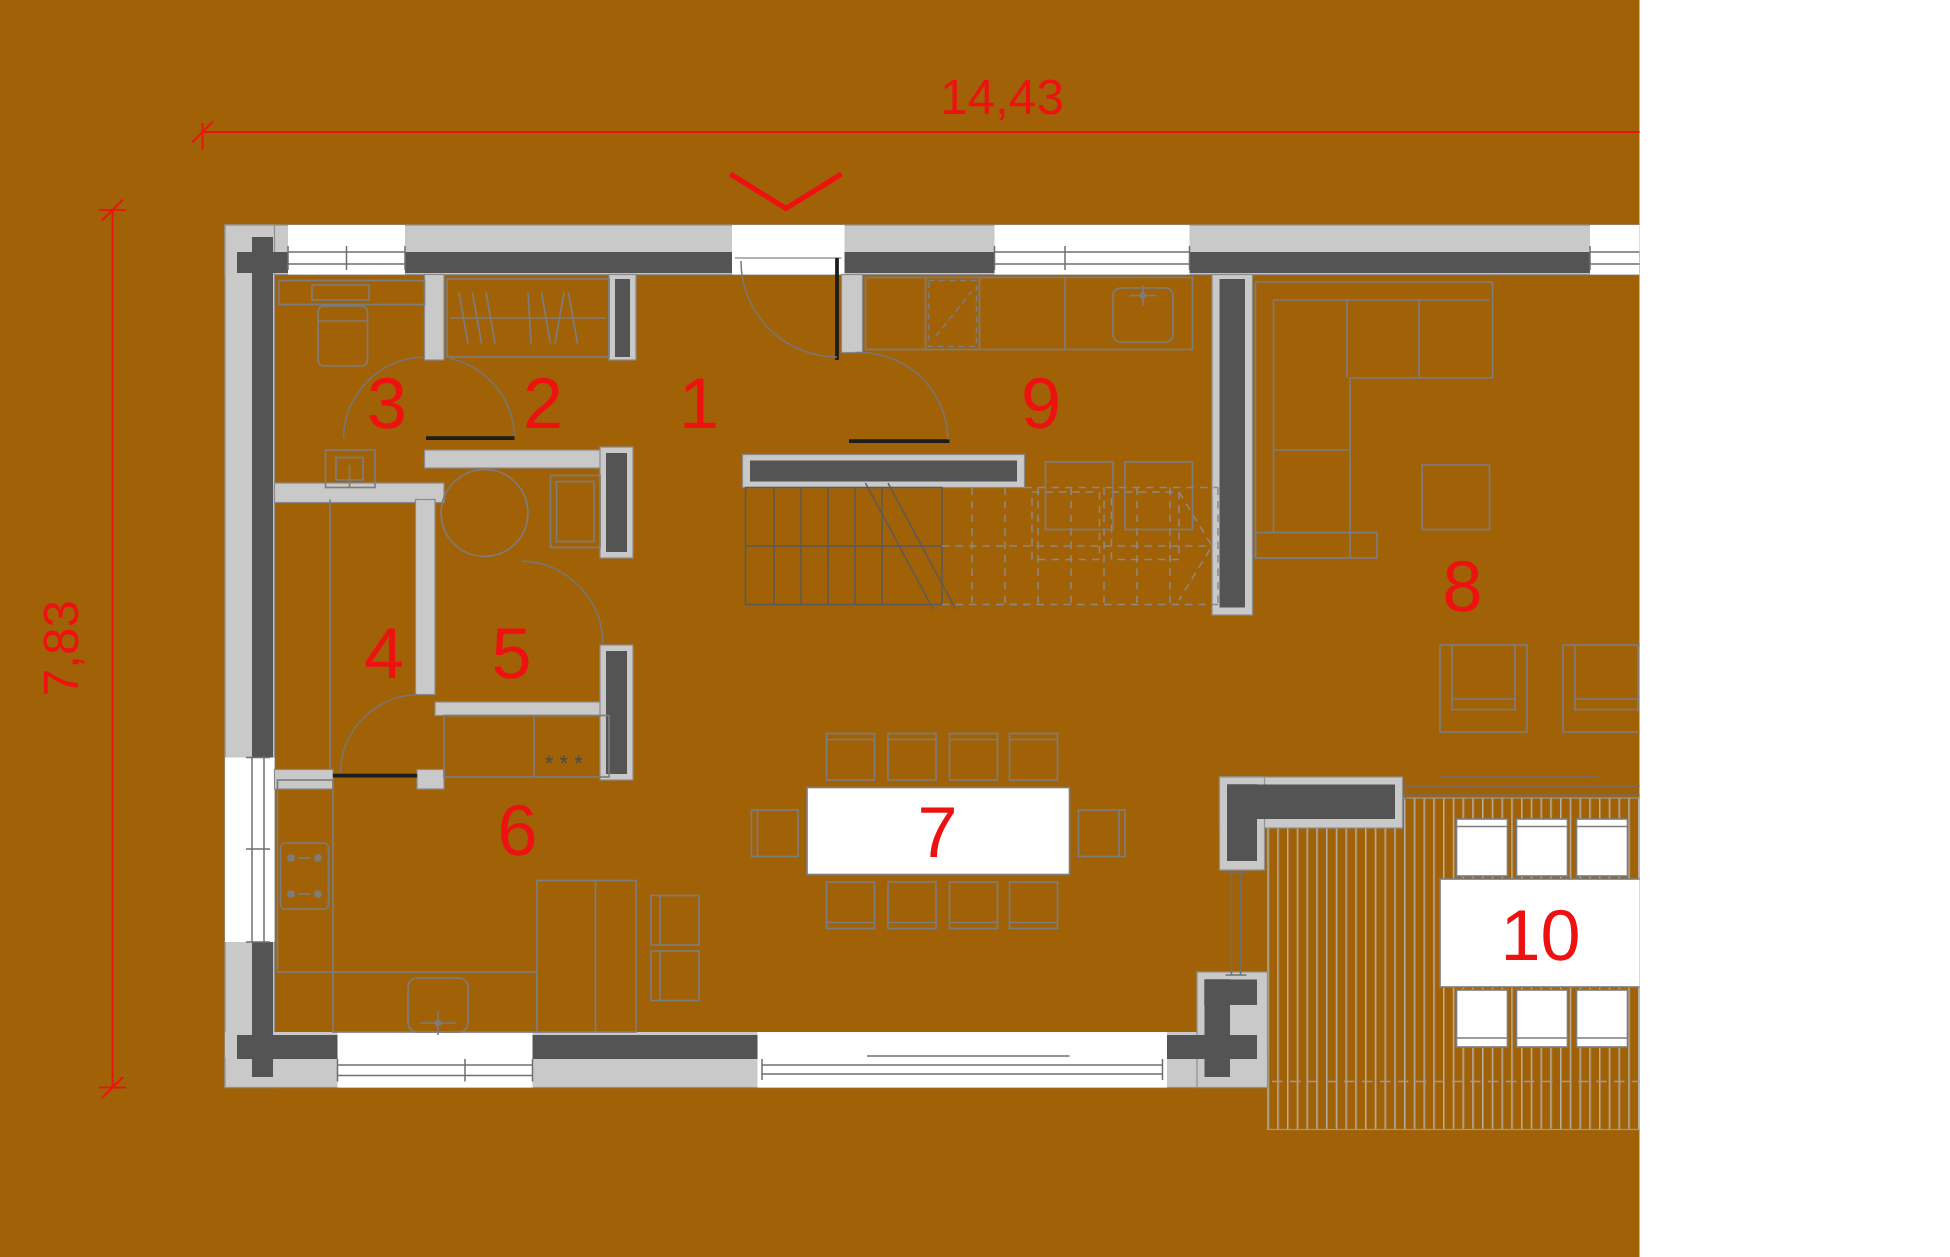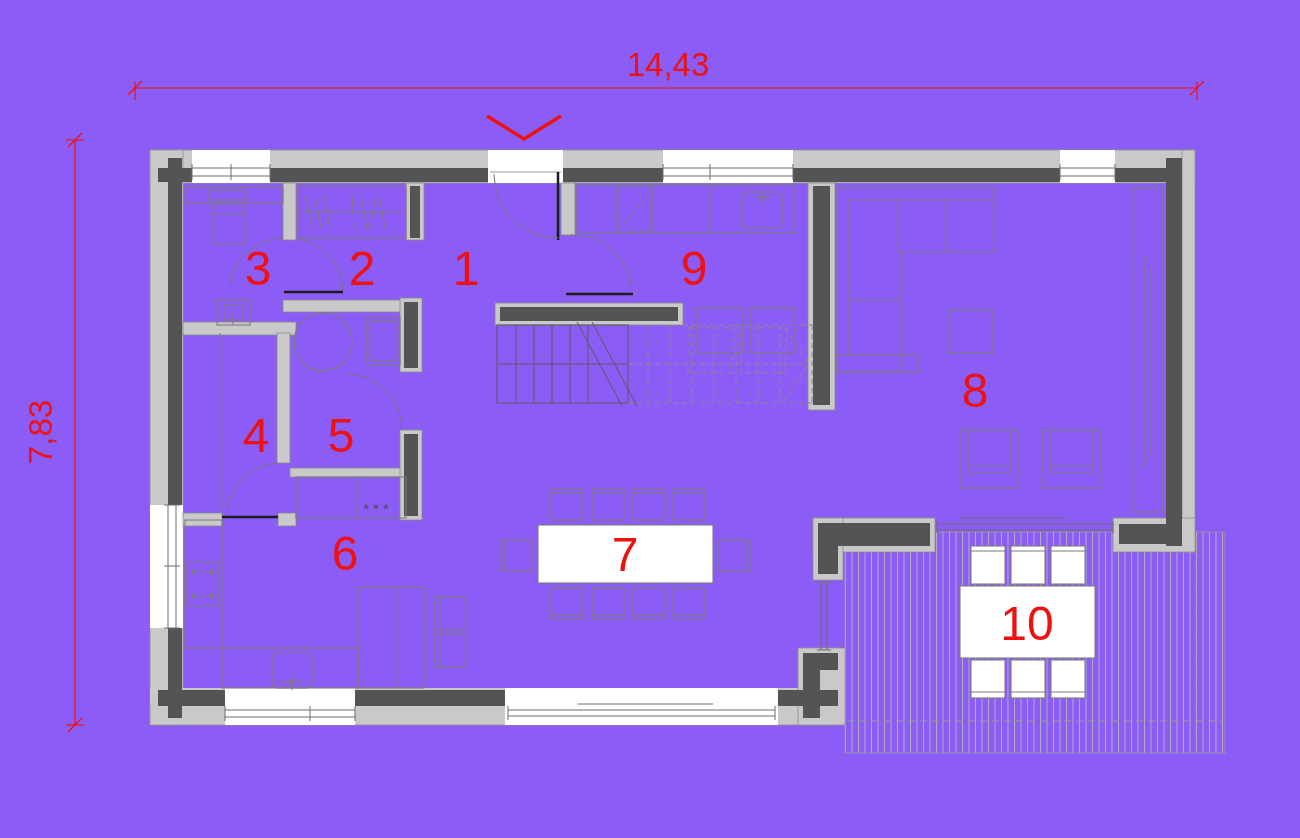--- a/index.html
+++ b/index.html
@@ -1,16 +1,16 @@
 <!DOCTYPE html>
 <html><head>
 <meta charset="utf-8">
 <style>
   html,body{margin:0;padding:0;background:#ffffff;}
-  #stage{position:relative;width:1300px;height:838px;background:#8b5cf6;overflow:hidden;
+  #stage{position:relative;width:1093px;height:838px;background:#a16207;overflow:hidden;
          font-family:"Liberation Sans", sans-serif;}
   svg{position:absolute;left:0;top:0;}
   text{font-family:"Liberation Sans", sans-serif;}
   .roomnum{font-size:48px;}
   .dimtxt{font-size:33px;}
   .freezer{font-size:15px;letter-spacing:4px;fill:#4a4a4a;}
 </style>
 </head>
 <body>
 

